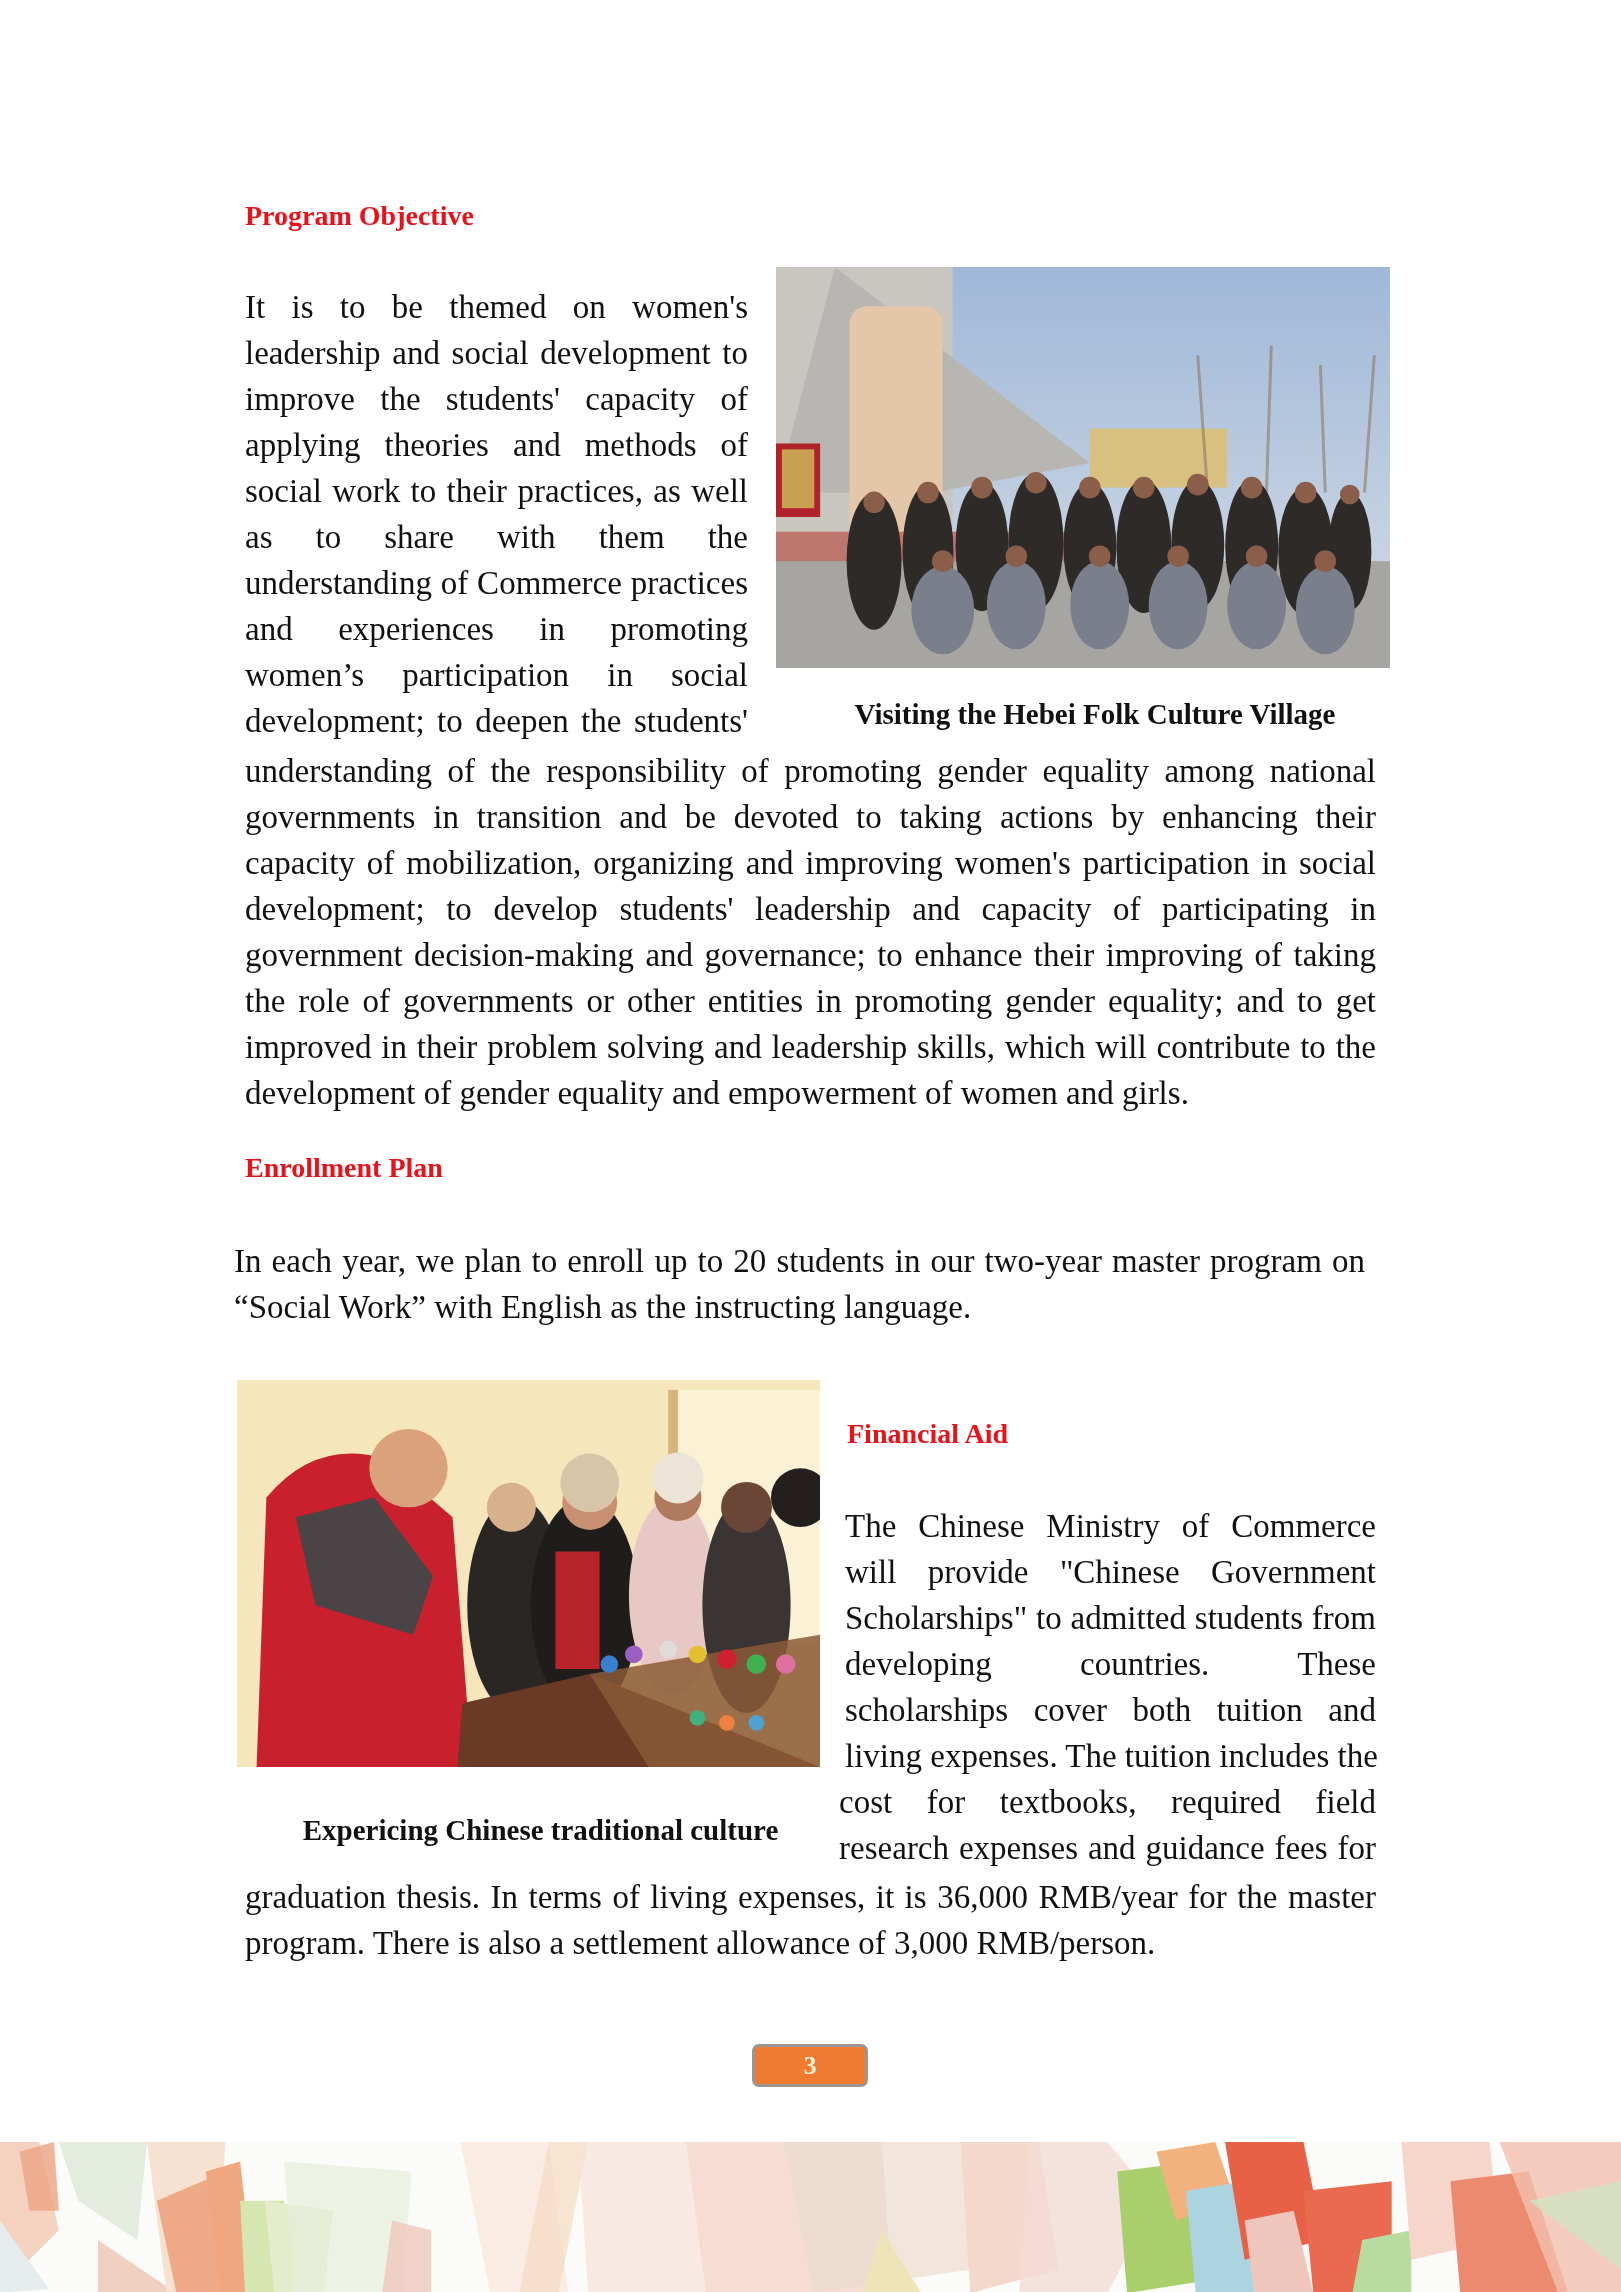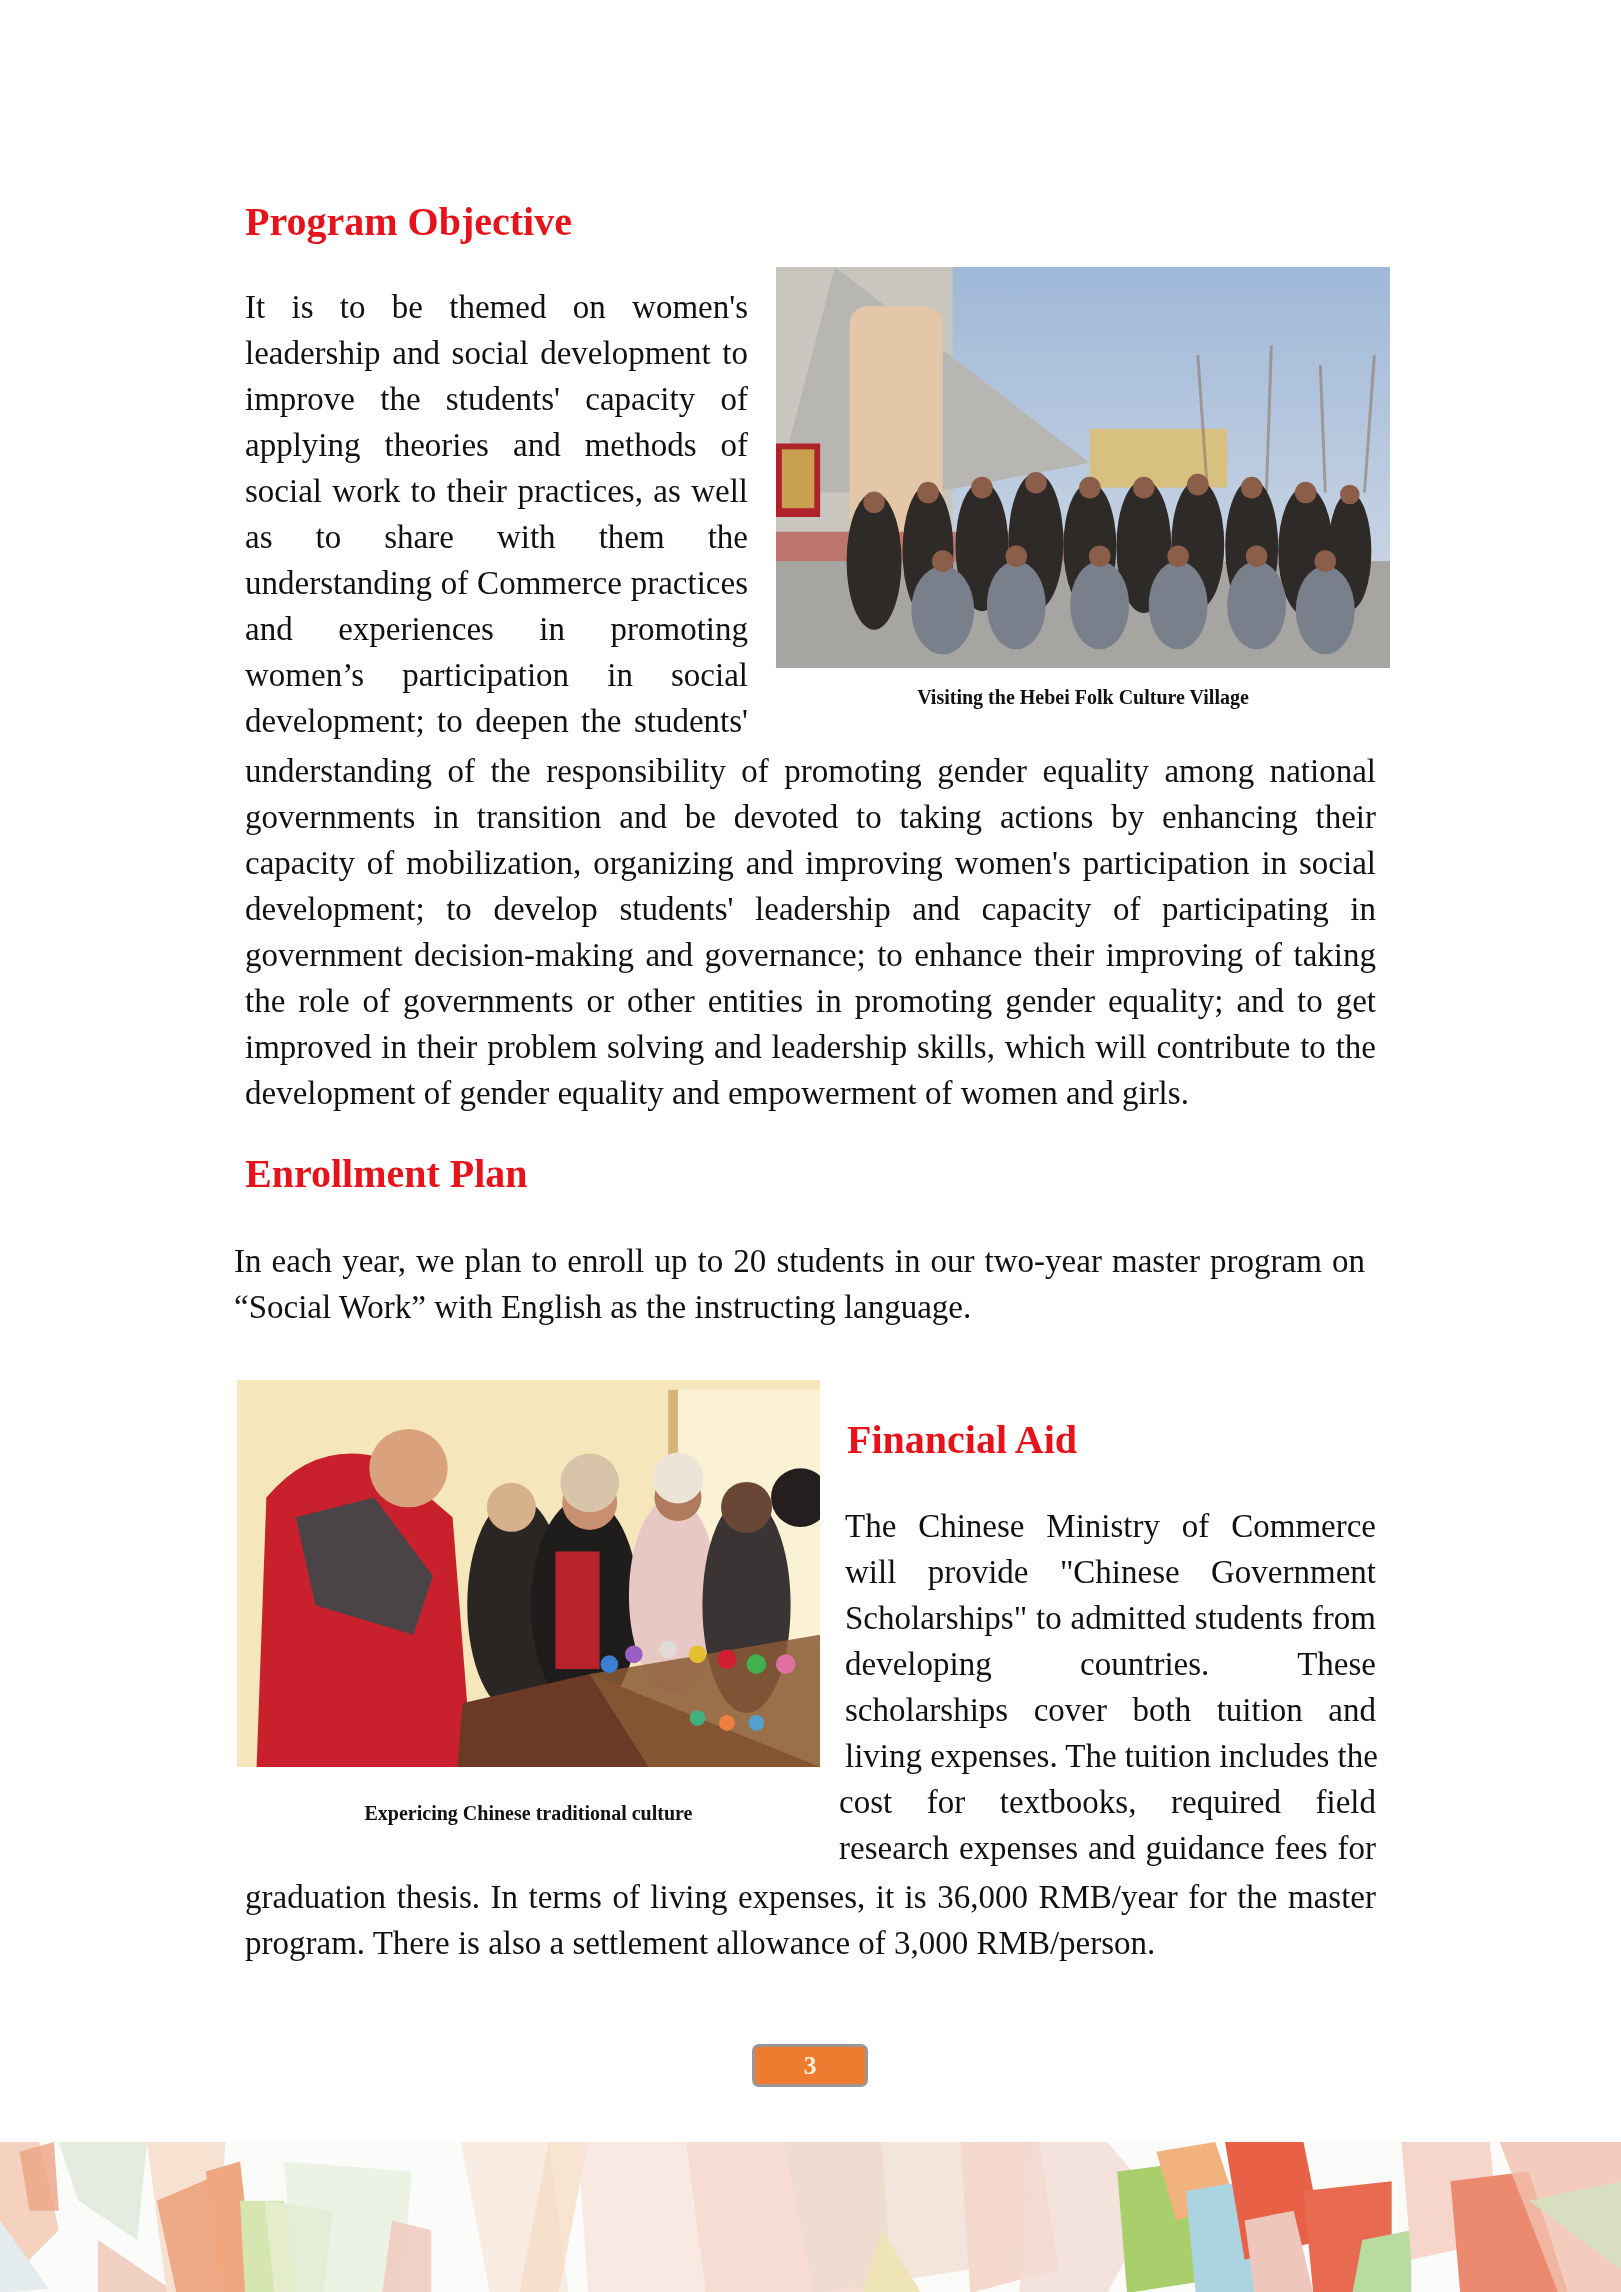--- a/index.html
+++ b/index.html
@@ -5,33 +5,33 @@
   html, body { margin: 0; padding: 0; }
   body {
     width: 1621px; height: 2293px; position: relative; overflow: hidden;
     background: #ffffff;
     font-family: "Liberation Serif", "DejaVu Serif", serif;
     color: #111111;
   }
   .heading {
     position: absolute; margin: 0;
     font-family: "Liberation Serif", serif;
-    font-weight: bold; font-size: 40px; color: #e8121a;
+    font-weight: bold; font-size: 28px; color: #e8121a;
     line-height: 1; white-space: nowrap;
   }
   .para {
     position: absolute; margin: 0;
     font-size: 33px; line-height: 46px;
     text-align: justify; text-align-last: left;
   }
   .para .line { display: block; text-align: justify; text-align-last: justify; white-space: nowrap; }
   .para .line.last { text-align-last: left; }
   .caption {
-    position: absolute; margin: 0;
-    font-weight: bold; font-size: 20px; text-align: center; white-space: nowrap;
+    position: absolute; margin: 12px;
+    font-weight: bold; font-size: 29px; text-align: center; white-space: nowrap;
   }
   .photo { position: absolute; overflow: hidden; }
   .photo svg { width: 100%; height: 100%; display: block; }
   .page-badge {
     position: absolute; left: 752px; top: 2044px; width: 116px; height: 43px;
     background: #ee7b30; border: 3.9px solid #9c9593; border-radius: 6.9px;
     box-sizing: border-box; display: flex; align-items: center; justify-content: center;
     color: #fff3dc; font-weight: bold; font-size: 25.5px;
   }
   .footer-art { position: absolute; left: 0; top: 2142px; width: 1621px; height: 151px; overflow: hidden; }

